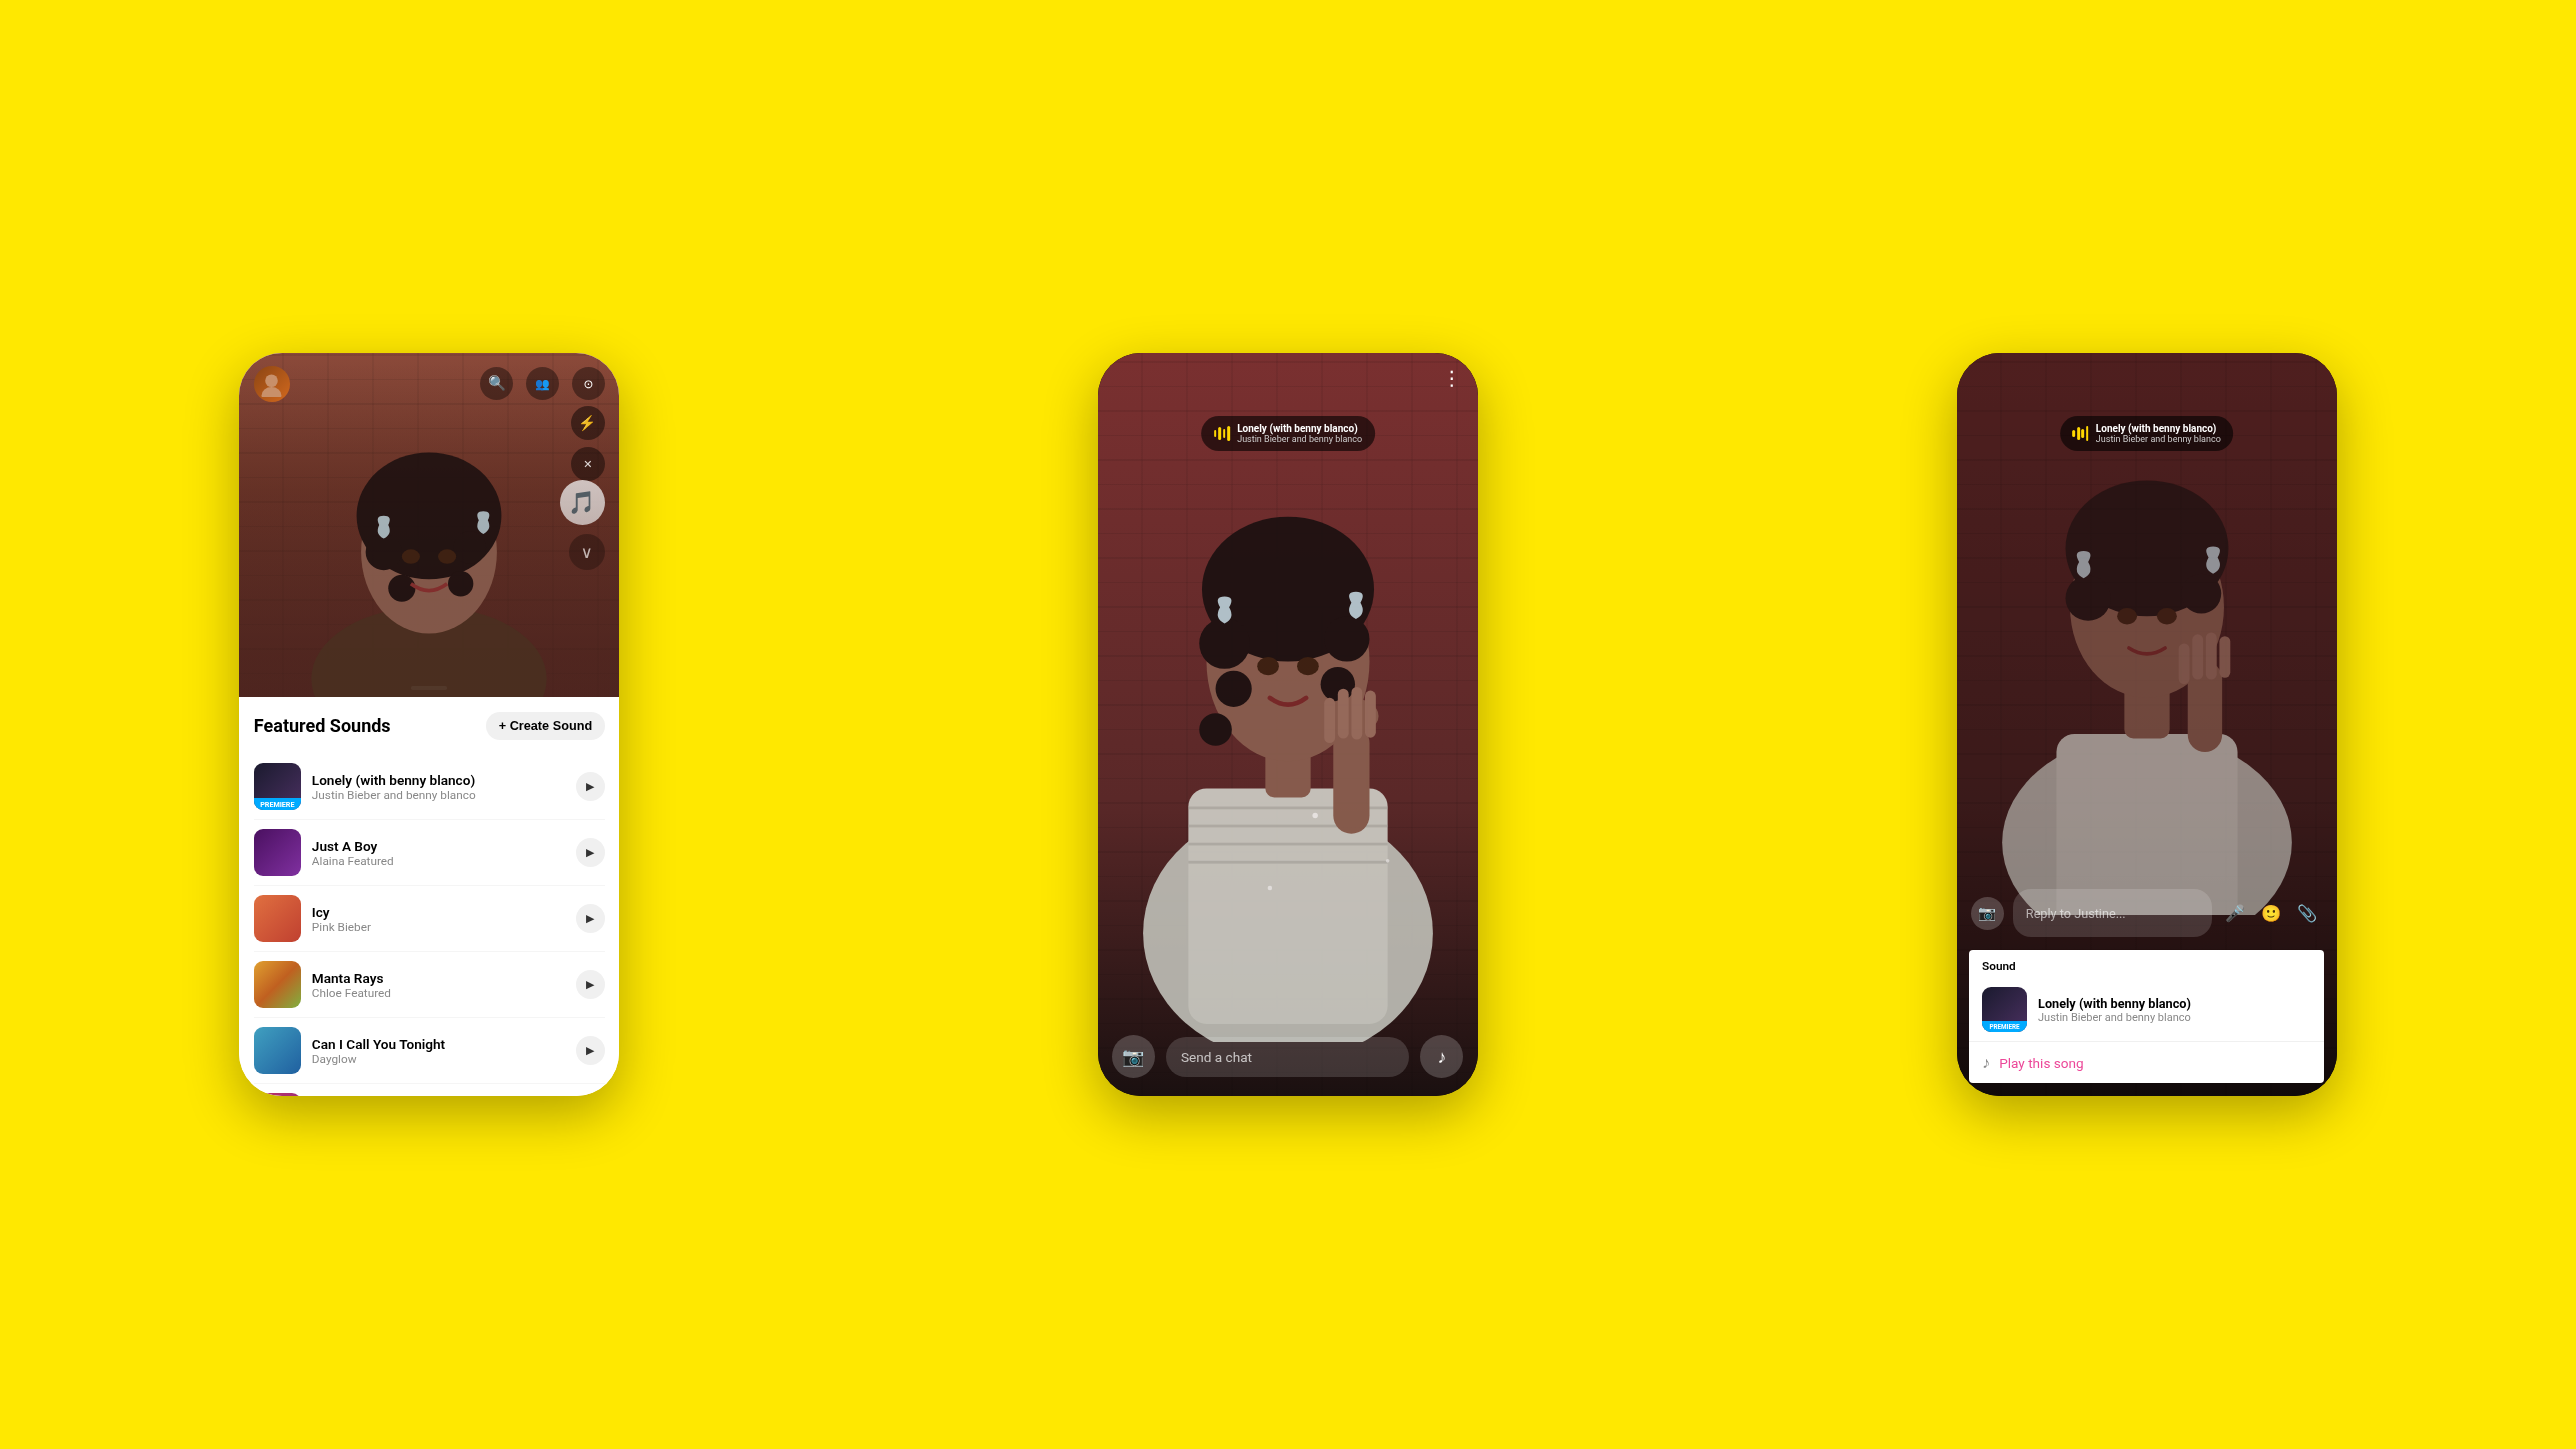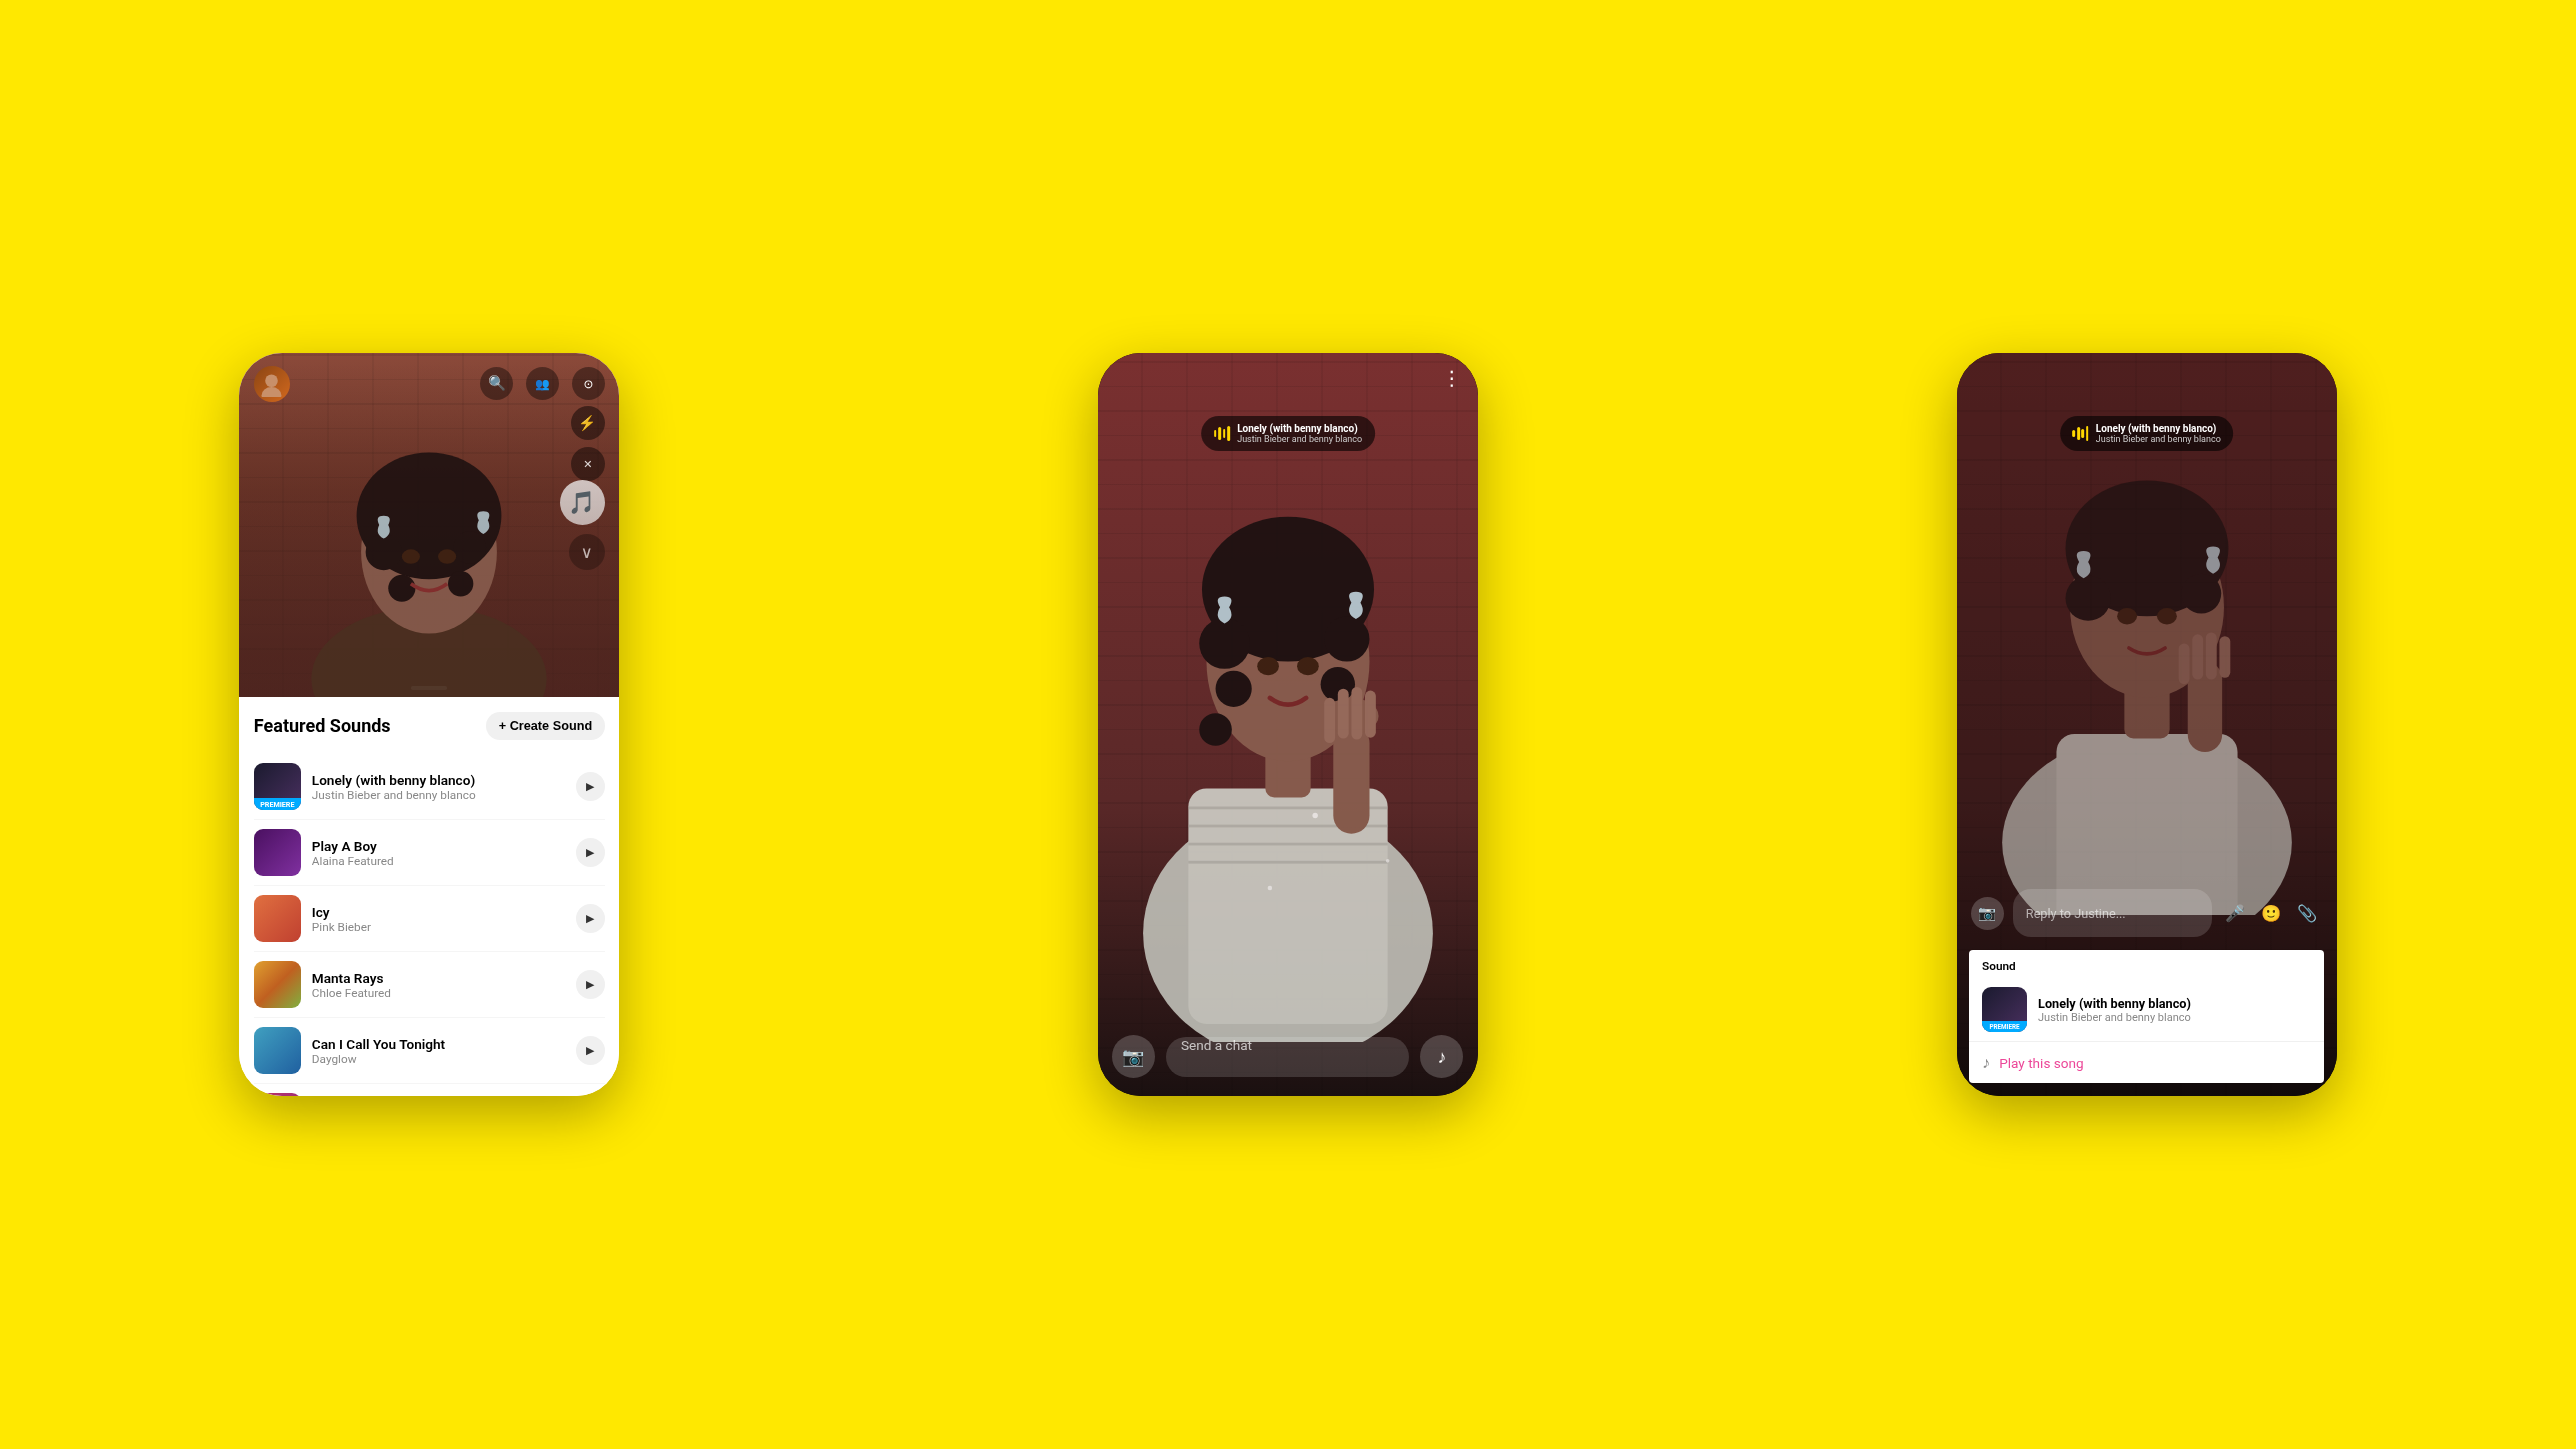--- a/index.html
+++ b/index.html
@@ -355,20 +355,21 @@
       color: white;
       font-size: 18px;
     }
 
     .chat-input {
       flex: 1;
       height: 40px;
       background: rgba(255,255,255,0.15);
       border-radius: 20px;
       display: flex;
+      align-items: center;
       padding: 0 14.5px;
       color: rgba(255,255,255,0.7);
       font-size: 13.6px;
     }
 
     .music-note-btn {
       width: 43px;
       height: 43px;
       background: rgba(255,255,255,0.2);
       border-radius: 50%;
@@ -631,21 +632,21 @@
       <div class="sound-info">
         <div class="sound-name">Lonely (with benny blanco)</div>
         <div class="sound-artist">Justin Bieber and benny blanco</div>
       </div>
       <div class="play-btn">▶</div>
     </div>
 
     <div class="sound-item">
       <div class="sound-thumb thumb-justboy"></div>
       <div class="sound-info">
-        <div class="sound-name">Play A Boy</div>
+        <div class="sound-name">Just A Boy</div>
         <div class="sound-artist">Alaina Featured</div>
       </div>
       <div class="play-btn">▶</div>
     </div>
 
     <div class="sound-item">
       <div class="sound-thumb thumb-icy"></div>
       <div class="sound-info">
         <div class="sound-name">Icy</div>
         <div class="sound-artist">Pink Bieber</div>

